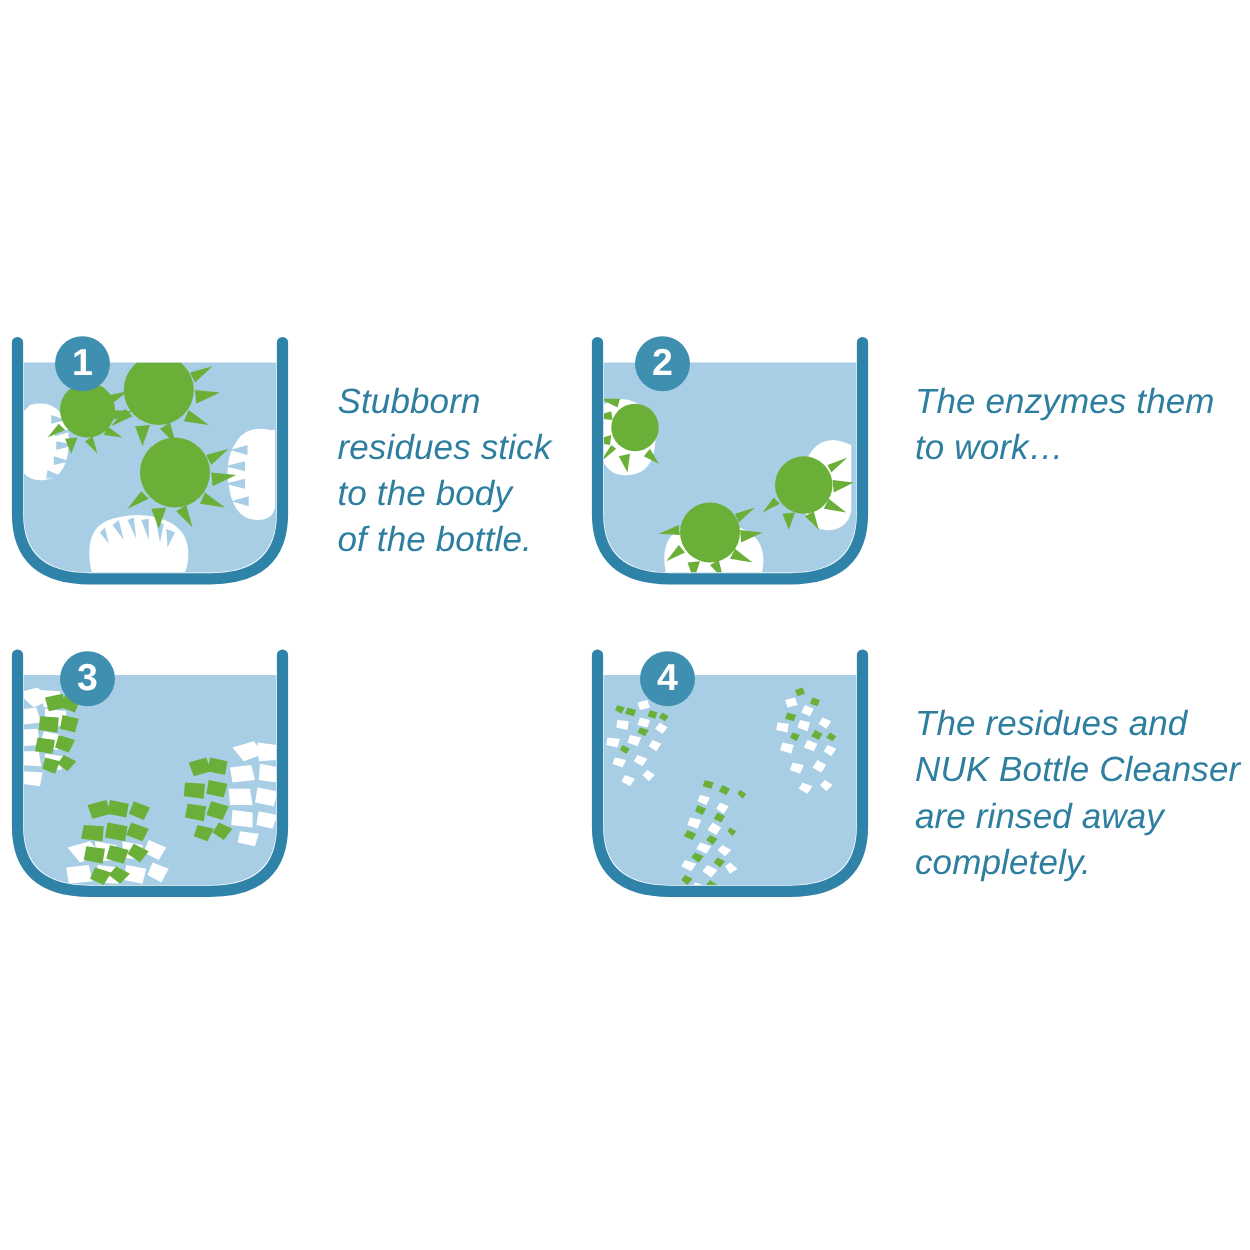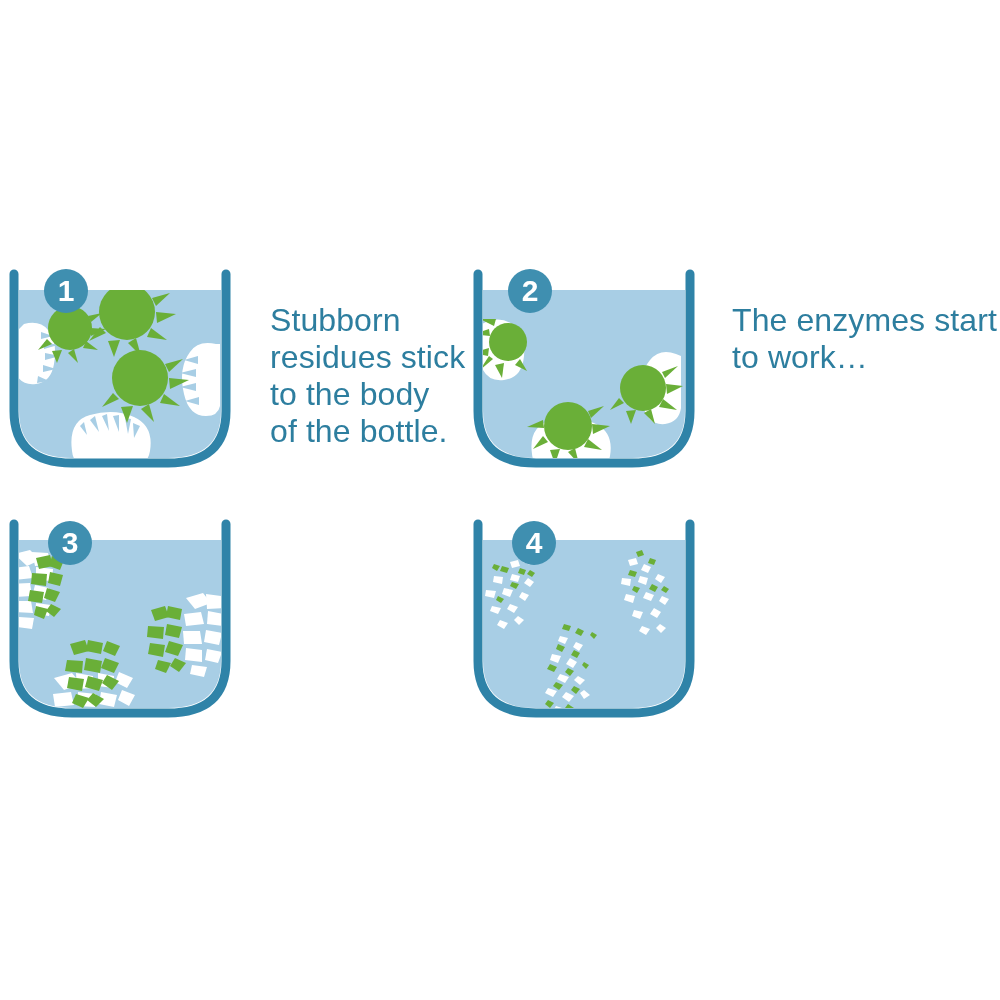--- a/index.html
+++ b/index.html
@@ -23,21 +23,22 @@
     position: absolute;
     display: flex;
     align-items: flex-start;
   }
   .bottle-wrap {
     position: relative;
     flex: 0 0 auto;
   }
   .caption {
     font-family: "Liberation Sans", sans-serif;
-    font-size: 32px;
+    font-style: italic;
+    font-size: 28px;
     line-height: 37px;
     color: #2d7e9f;
     letter-spacing: 0.1px;
     white-space: pre-line;
   }
   .badge {
     position: absolute;
     border-radius: 50%;
     background: #3f8fb0;
     color: #ffffff;
@@ -195,21 +196,21 @@
             <path d="M124 173 l14 11 l-18 -3 z"></path>
             <path d="M111 182 l4 16 l-11 -12 z"></path>
             <path d="M96 183 l-5 15 l-5 -14 z"></path>
             <path d="M84 176 l-15 7 l10 -13 z"></path>
             <path d="M80 162 l-17 -1 l16 -7 z"></path>
           </g>
         </g>
         <path d="M14 8 L14 145 Q14 197 72 197 L168 197 Q226 197 226 145 L226 8" fill="none" stroke="#2f83a8" stroke-width="9" stroke-linecap="round" stroke-linejoin="round"></path>
       </svg>
     </div>
-    <div class="caption" style="color: rgb(45, 126, 159);">The enzymes start
+    <div class="caption" style="color: rgb(45, 126, 159);">The enzymes them
 to work…</div>
   </div>
 
   <div class="panel" id="panel-3">
     <div class="bottle-wrap">
       <div class="badge" style="left: 48px; top: 5px; width: 44px; height: 44px; background: rgb(63, 143, 176); color: rgb(255, 255, 255);">
         <span>3</span>
       </div>
       <svg width="240" height="210" viewBox="0 0 240 210">
         <defs>
@@ -372,15 +373,19 @@
             <path d="M92 166 l7 3 l-4 5 l-6 -4 z"></path>
             <path d="M110 170 l6 3 l-4 5 l-5 -4 z"></path>
             <path d="M84 184 l6 3 l-4 5 l-5 -4 z"></path>
             <path d="M104 188 l6 4 l-4 4 l-5 -4 z"></path>
             <path d="M128 116 l5 3 l-3 4 l-4 -4 z"></path>
           </g>
         </g>
         <path d="M14 8 L14 145 Q14 197 72 197 L168 197 Q226 197 226 145 L226 8" fill="none" stroke="#2f83a8" stroke-width="9" stroke-linecap="round" stroke-linejoin="round"></path>
       </svg>
     </div>
+    <div class="caption" style="color: rgb(45, 126, 159);">The residues and
+NUK Bottle Cleanser
+are rinsed away
+completely.</div>
   </div>
 
 </div>
 
 </body></html>

